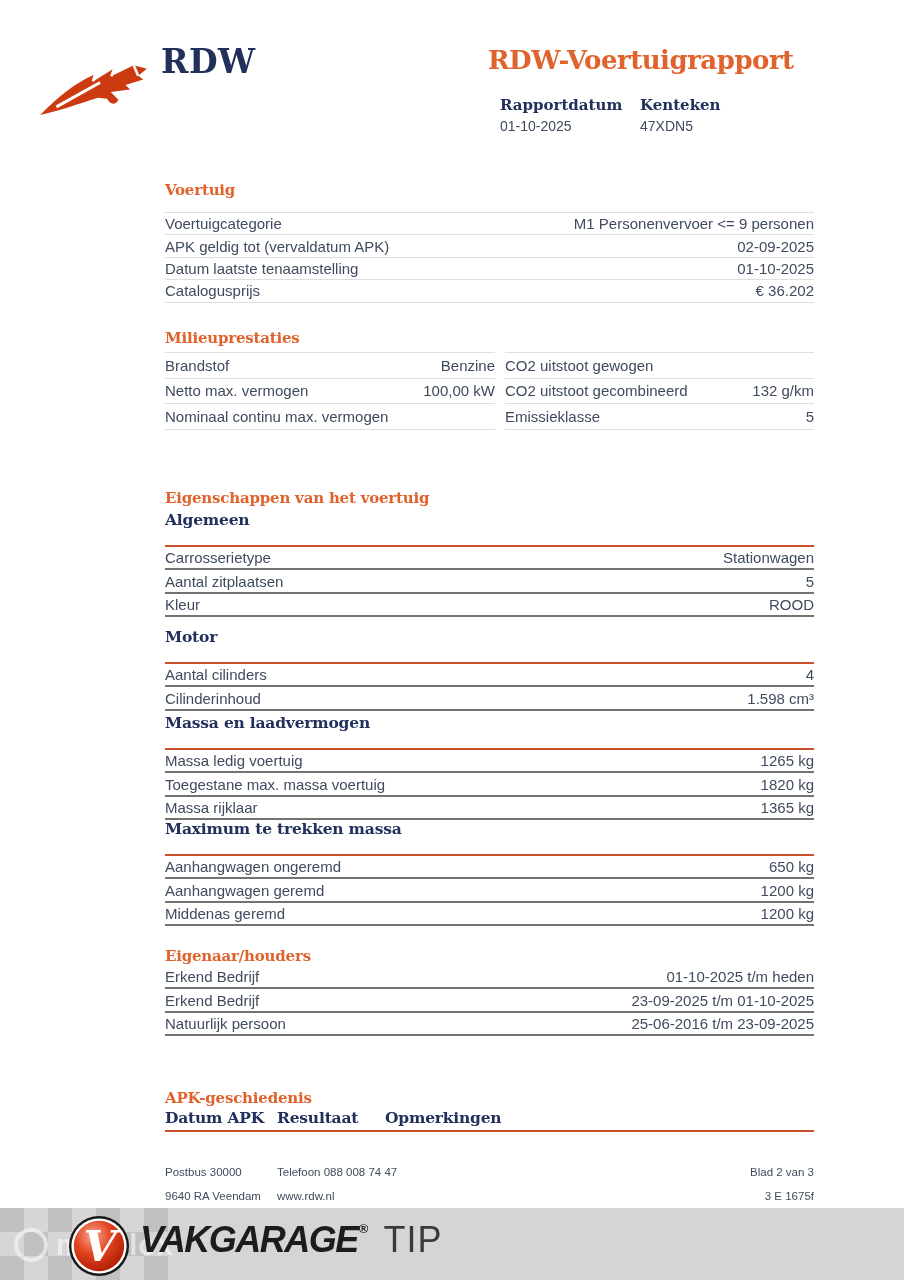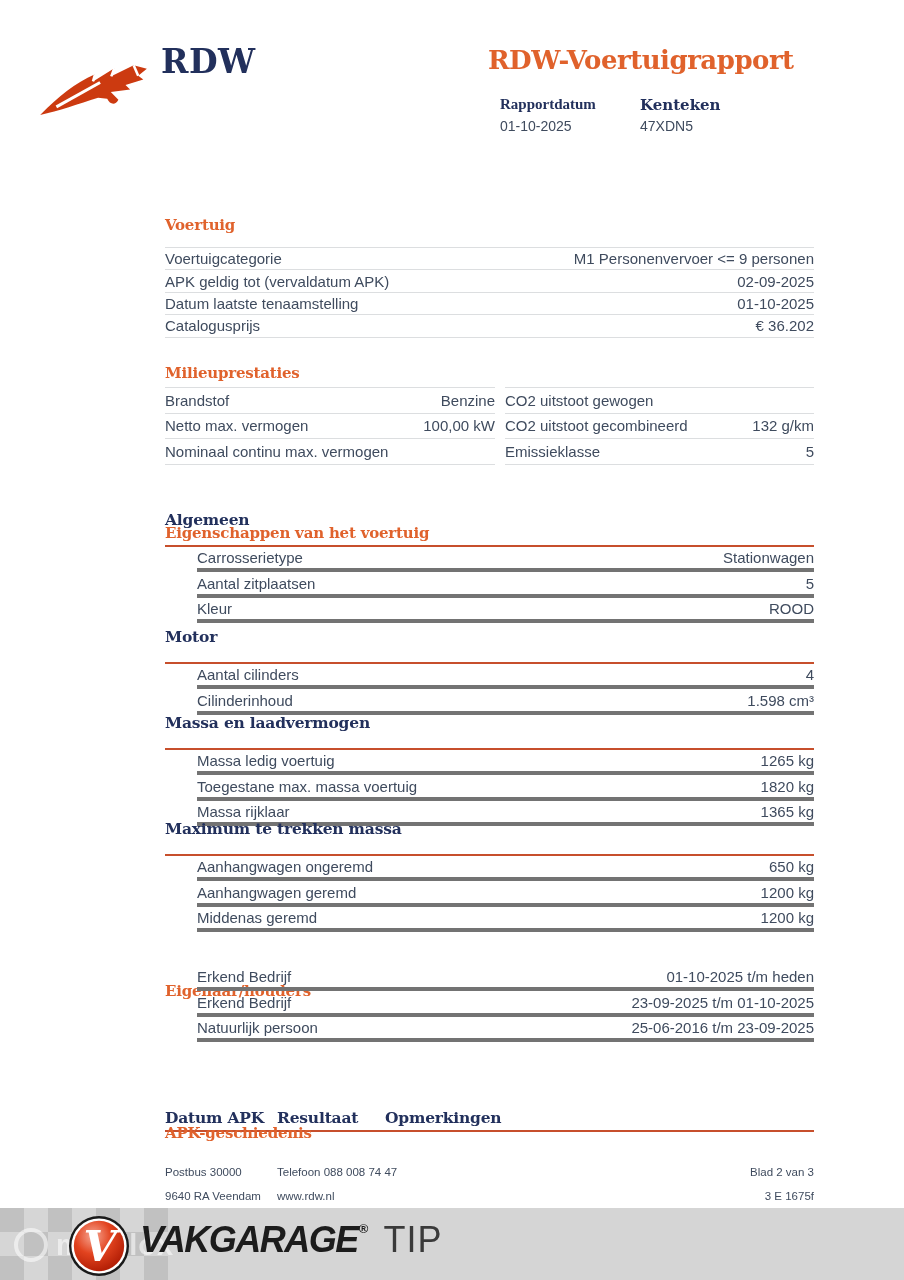--- a/index.html
+++ b/index.html
@@ -9,27 +9,27 @@
   
   .wordmark{left:161px;top:42px;font-family:"DejaVu Serif",serif;font-weight:700;
             font-size:33px;color:#22305c;letter-spacing:0.5px;}
   .doc-title{left:488px;top:45px;font-family:"DejaVu Serif",serif;font-weight:700;
              font-size:26px;color:#e0622c;letter-spacing:-0.5px;white-space:nowrap;}
   .meta-label{font-family:"DejaVu Serif",serif;font-weight:700;font-size:15px;color:#22305c;}
   .meta-value{font-size:14px;color:#3f4b5e;}
   
   .section{position:absolute;left:165px;width:649px;}
   .sec-title{font-family:"DejaVu Serif",serif;font-weight:700;font-size:15px;
-             color:#e0622c;letter-spacing:-0.2px;margin-top:35px;}
+             color:#e0622c;letter-spacing:-0.2px;}
   .sub-title{font-family:"DejaVu Serif",serif;font-weight:700;font-size:15.5px;
              color:#22305c;letter-spacing:-0.2px;padding-bottom:16px;
              border-bottom:2px solid #c74f2c;}
   .rows-t{border-bottom:1px solid #dcdee0;margin-top:13px;}
   .rows-t .row{border-top:1px solid #dcdee0;}
-  .rows-b .row{border-bottom:4px solid #737373;margin-left:32px;}
+  .rows-b .row{border-bottom:2px solid #737373;}
   .row{display:flex;justify-content:space-between;align-items:center;
        height:21.4px;font-size:15px;color:#3f4b5e;}
   .row .lbl{white-space:nowrap;}
   .row .val{white-space:nowrap;text-align:right;}
   .milieu-cols{display:flex;gap:10px;margin-top:5px;}
   .milieu-col{border-bottom:1px solid #dcdee0;}
   .milieu-col .row{height:24.6px;border-top:1px solid #dcdee0;}
   .col-left{width:330px;}
   .col-right{width:309px;}
   .tbl-head{display:flex;justify-content:space-between;align-items:flex-end;
@@ -68,21 +68,21 @@
     <path fill="#cc3a10" d="M4,120 C42,82 72,58 112,40 L108,54 L150,28 L144,44 L188,22 L214,29
              L197,43 L207,50 L172,61 L181,70 L143,75 L158,90 C152,102 141,99 136,88
              L118,86 C80,98 40,112 4,120 Z"></path>
     <path stroke="#ffffff" stroke-width="6" fill="none" d="M36,104 L122,56"></path>
     <path stroke="#ffffff" stroke-width="5" fill="none" d="M112,40 L108,54 M150,28 L144,44 M188,22 L197,43"></path>
   </svg>
   <div class="abs wordmark">RDW</div>
 
   <div class="abs doc-title">RDW-Voertuigrapport</div>
 
-  <div class="abs meta-label" style="left:500px;top:96px;font-family:Liberation Serif, serif;">Rapportdatum</div>
+  <div class="abs meta-label" style="left:500px;top:96px;">Rapportdatum</div>
   <div class="abs meta-label" style="left:640px;top:96px;">Kenteken</div>
   <div class="abs meta-value" style="left:500px;top:118px;">01-10-2025</div>
   <div class="abs meta-value" style="left:640px;top:118px;">47XDN5</div>
 
   <div class="section" style="top:181px;">
     <div class="sec-title">Voertuig</div>
     <div class="rows-t">
       <div class="row">
         <span class="lbl">Voertuigcategorie</span>
         <span class="val">M1 Personenvervoer &lt;= 9 personen</span>

